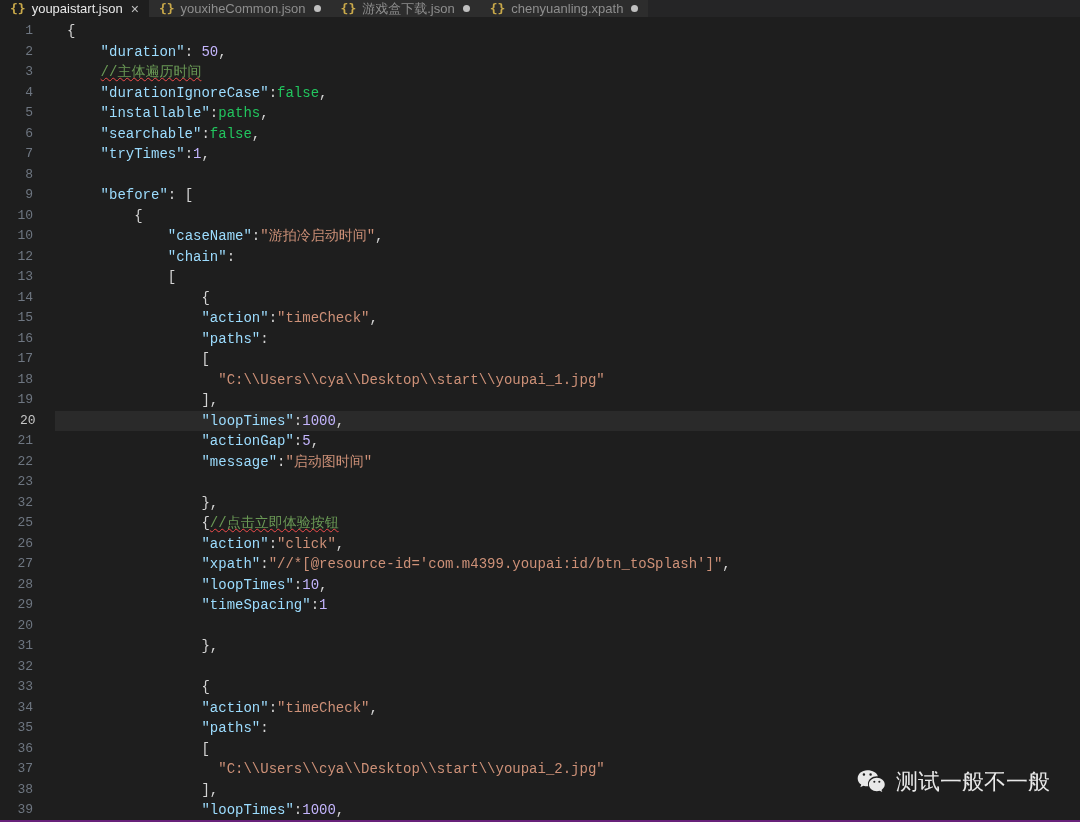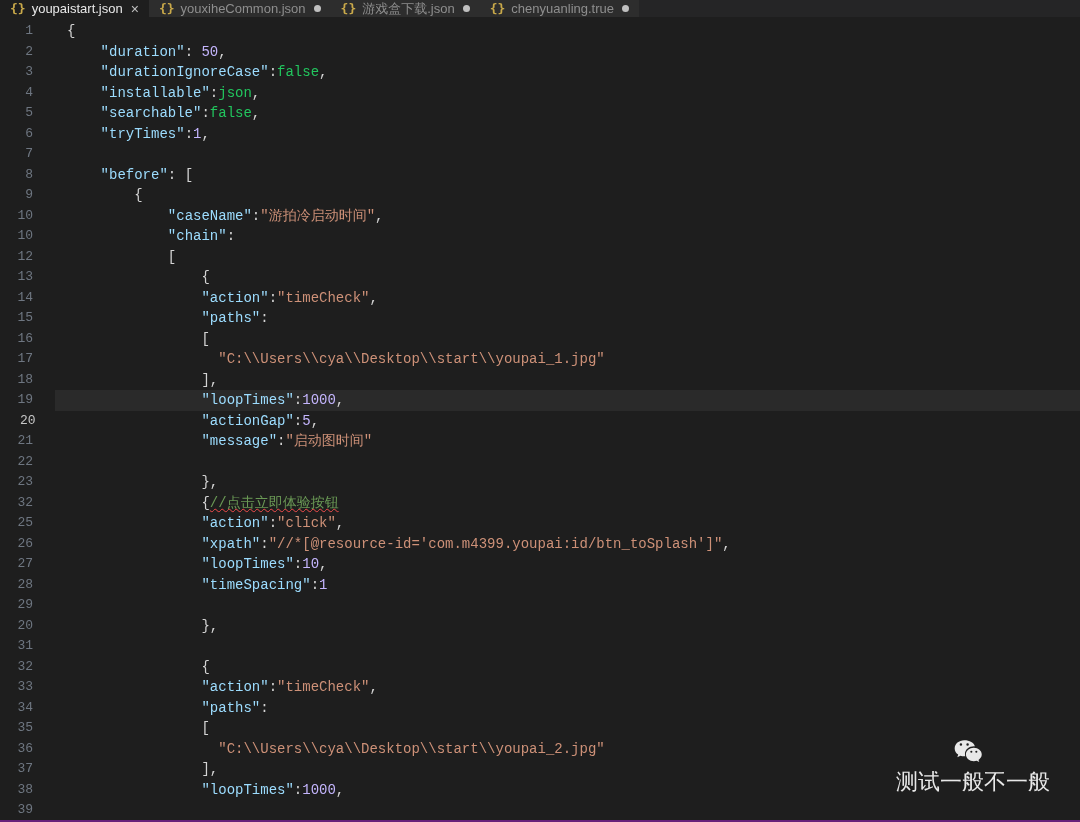--- a/index.html
+++ b/index.html
@@ -17,21 +17,21 @@
   .code { flex: 1; padding-top: 4px; color: #d4d4d4; position: relative; }
   .code .line { height: 20.5px; line-height: 20.5px; white-space: pre; padding-left: 12px; font-size: 14px; }
   .code .line.current { background: #2a2a2a; }
   .tok-key { color: #9cdcfe; }
   .tok-str { color: #ce9178; }
   .tok-num { color: #c4b5fd; }
   .tok-bool { color: #22c55e; }
   .tok-punc { color: #d4d4d4; }
   .tok-cmt { color: #6a9955; }
   .wavy { text-decoration-line: underline; text-decoration-style: wavy; text-decoration-color: #f14c4c; text-decoration-thickness: 1px; }
-  .watermark { position: absolute; right: 30px; bottom: 25px; display: flex; align-items: center; color: #e8e8e8; font-family: "Microsoft YaHei", Arial, sans-serif; font-size: 22px; flex-direction: column; }
+  .watermark { position: absolute; right: 30px; bottom: 25px; display: flex; align-items: center; color: #e8e8e8; font-family: "Microsoft YaHei", Arial, sans-serif; font-size: 22px; }
   .wm-icon { width: 30px; height: 30px; margin-right: 10px; fill: #e8e8e8; }
   .bottombar { position: absolute; left: 0; bottom: 0; height: 2px; width: 1080px; background: #68217a; }
 </style>
 </head>
 <body>
 
 <div class="tabs">
   <div class="tab active">
     <span class="braces">{}</span>
     <span>youpaistart.json</span>
@@ -42,21 +42,21 @@
     <span>youxiheCommon.json</span>
     <span class="dot"></span>
   </div>
   <div class="tab">
     <span class="braces">{}</span>
     <span>游戏盒下载.json</span>
     <span class="dot"></span>
   </div>
   <div class="tab">
     <span class="braces">{}</span>
-    <span>chenyuanling.true</span>
+    <span>chenyuanling.xpath</span>
     <span class="dot"></span>
   </div>
 </div>
 
 <div class="editor">
   <div class="gutter" id="gutter">
       <div class="ln">1</div>
       <div class="ln">2</div>
       <div class="ln">3</div>
       <div class="ln">4</div>
@@ -92,22 +92,23 @@
       <div class="ln">34</div>
       <div class="ln">35</div>
       <div class="ln">36</div>
       <div class="ln">37</div>
       <div class="ln">38</div>
       <div class="ln">39</div>
     </div>
   <div class="code">
     <div class="line"><span class="tok-punc">{</span></div>
     <div class="line">    <span class="tok-key">"duration"</span><span class="tok-punc">: </span><span class="tok-num">50</span><span class="tok-punc">,</span></div>
+    <div class="line">    <span class="tok-cmt wavy">//主体遍历时间</span></div>
     <div class="line">    <span class="tok-key">"durationIgnoreCase"</span><span class="tok-punc">:</span><span class="tok-bool">false</span><span class="tok-punc">,</span></div>
-    <div class="line">    <span class="tok-key">"installable"</span><span class="tok-punc">:</span><span class="tok-bool">json</span><span class="tok-punc">,</span></div>
+    <div class="line">    <span class="tok-key">"installable"</span><span class="tok-punc">:</span><span class="tok-bool">paths</span><span class="tok-punc">,</span></div>
     <div class="line">    <span class="tok-key">"searchable"</span><span class="tok-punc">:</span><span class="tok-bool">false</span><span class="tok-punc">,</span></div>
     <div class="line">    <span class="tok-key">"tryTimes"</span><span class="tok-punc">:</span><span class="tok-num">1</span><span class="tok-punc">,</span></div>
     <div class="line"></div>
     <div class="line">    <span class="tok-key">"before"</span><span class="tok-punc">: [</span></div>
     <div class="line">        <span class="tok-punc">{</span></div>
     <div class="line">            <span class="tok-key">"caseName"</span><span class="tok-punc">:</span><span class="tok-str">"游拍冷启动时间"</span><span class="tok-punc">,</span></div>
     <div class="line">            <span class="tok-key">"chain"</span><span class="tok-punc">:</span></div>
     <div class="line">            <span class="tok-punc">[</span></div>
     <div class="line">                <span class="tok-punc">{</span></div>
     <div class="line">                <span class="tok-key">"action"</span><span class="tok-punc">:</span><span class="tok-str">"timeCheck"</span><span class="tok-punc">,</span></div>

